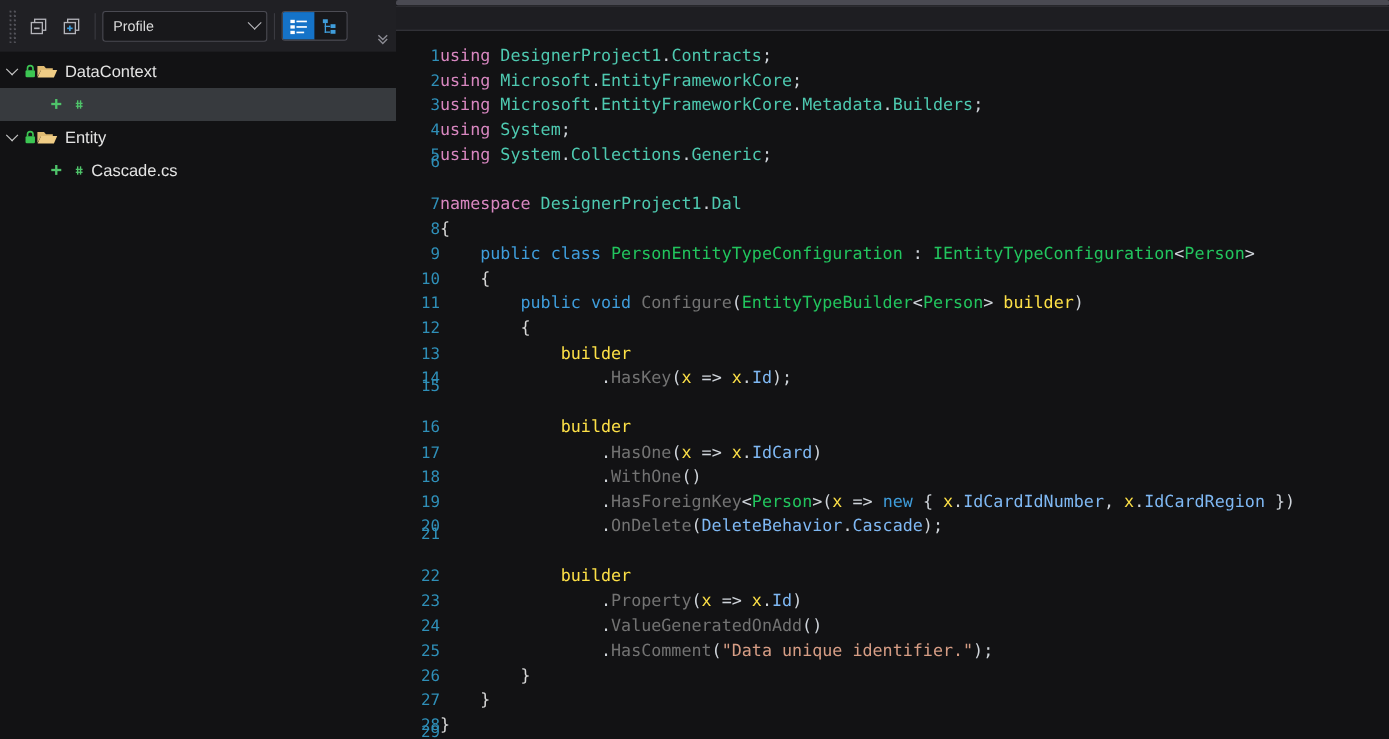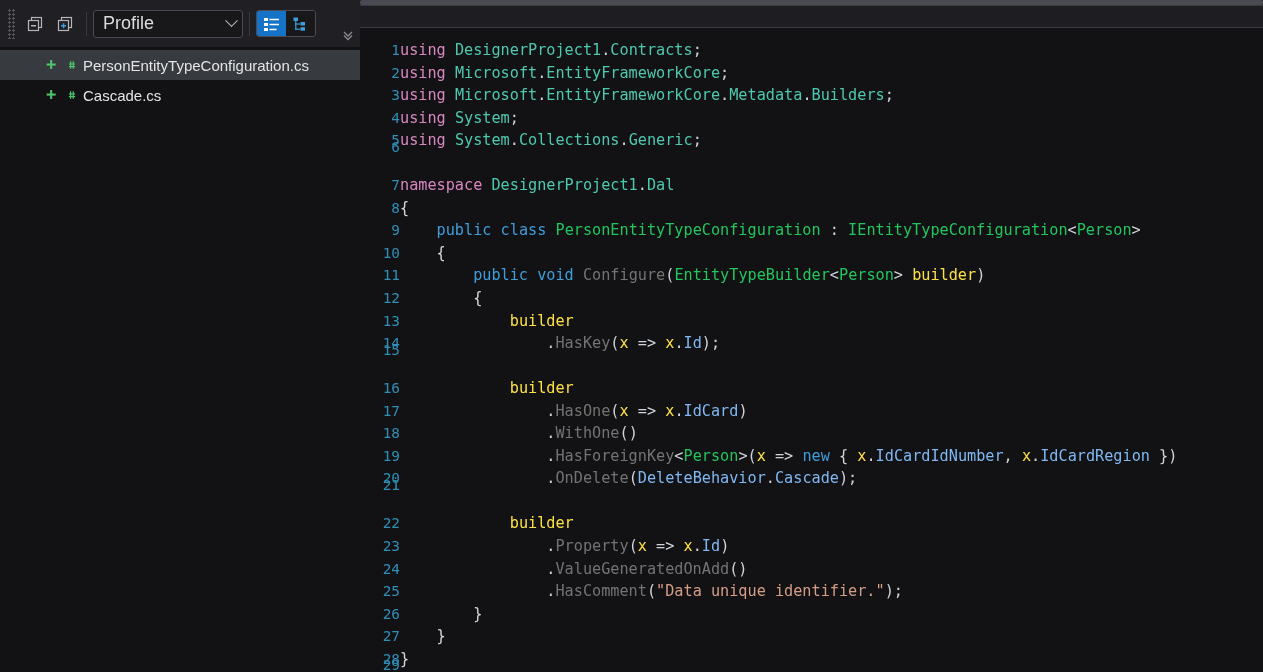--- a/index.html
+++ b/index.html
@@ -65,21 +65,21 @@
     border: 1px solid #4a4a52;
     border-radius: 3px;
     display: flex;
     align-items: center;
     padding: 0 6px 0 9px;
     cursor: default;
   }
   #profile-label {
     flex: 1;
     color: #dcdcdc;
-    font-size: 18px;
+    font-size: 13px;
     font-family: "Liberation Sans", sans-serif;
     white-space: nowrap;
   }
   .chev-dn {
     width: 9px; height: 9px;
     border-right: 1.6px solid #b9b9bd;
     border-bottom: 1.6px solid #b9b9bd;
     transform: rotate(45deg) translate(-2px,-2px);
   }
   .toggle-group {
@@ -271,36 +271,67 @@
 
       <div id="overflow-btn">
         <svg width="14" height="14" viewBox="0 0 14 14">
           <path d="M3 4 L7 8 L11 4" fill="none" stroke="#8a8a92" stroke-width="1.3"></path>
           <path d="M3 7.5 L7 11.5 L11 7.5" fill="none" stroke="#8a8a92" stroke-width="1.3"></path>
         </svg>
       </div>
     </div>
 
     <div id="tree">
+        <div class="tree-row">
+          <span class="tw-chev">
+            <i></i>
+          </span>
+          <span class="icon-wrap">
+            <svg width="11" height="16" viewBox="0 0 11 16" style="display: block;">
+              <path d="M3 7 V5.1 A2.5 2.5 0 0 1 8 5.1 V7" fill="none" stroke="#3cc653" stroke-width="1.5"></path>
+              <rect x="1.2" y="6.8" width="8.6" height="6.4" fill="#3cc653" rx="1.2"></rect>
+            </svg>
+            <svg width="20" height="16" viewBox="0 0 20 16" style="display: block;">
+              <path d="M1 13 V3 H7 L8.8 5 H15 V7 H4.2 L1 13 Z" fill="#e0bb72"></path>
+              <path d="M4.4 6.6 H19 L16 13.4 H1.2 Z" fill="#f0cd86"></path>
+            </svg>
+          </span>
+          <span class="tree-label">DataContext</span>
+        </div>
         <div class="tree-row selected">
           <span class="indent"></span>
           <span class="icon-wrap">
             <svg width="11" height="16" viewBox="0 0 11 16" style="display: block;">
               <rect x="4.1" y="3" width="2.1" height="9" fill="#4fc36a"></rect>
               <rect x="0.6" y="6.5" width="9.1" height="2.1" fill="#4fc36a"></rect>
             </svg>
             <svg width="20" height="16" viewBox="0 0 20 16" style="display: block;">
               <path d="M10.2 3.1 A5.2 5.2 0 1 0 10.2 12.9 A5.2 5.2 0 1 1 10.2 3.1 Z" fill="#4fc36a"></path>
               <rect x="13" y="4.2" width="1.25" height="7.6" fill="#4fc36a"></rect>
               <rect x="15.6" y="4.2" width="1.25" height="7.6" fill="#4fc36a"></rect>
               <rect x="11.9" y="6.4" width="6.2" height="1.2" fill="#4fc36a"></rect>
               <rect x="11.9" y="9" width="6.2" height="1.2" fill="#4fc36a"></rect>
             </svg>
           </span>
-          <span class="tree-label">PersonEntityTypeConfiguration.cs</span>
+        </div>
+        <div class="tree-row">
+          <span class="tw-chev">
+            <i></i>
+          </span>
+          <span class="icon-wrap">
+            <svg width="11" height="16" viewBox="0 0 11 16" style="display: block;">
+              <path d="M3 7 V5.1 A2.5 2.5 0 0 1 8 5.1 V7" fill="none" stroke="#3cc653" stroke-width="1.5"></path>
+              <rect x="1.2" y="6.8" width="8.6" height="6.4" fill="#3cc653" rx="1.2"></rect>
+            </svg>
+            <svg width="20" height="16" viewBox="0 0 20 16" style="display: block;">
+              <path d="M1 13 V3 H7 L8.8 5 H15 V7 H4.2 L1 13 Z" fill="#e0bb72"></path>
+              <path d="M4.4 6.6 H19 L16 13.4 H1.2 Z" fill="#f0cd86"></path>
+            </svg>
+          </span>
+          <span class="tree-label">Entity</span>
         </div>
         <div class="tree-row">
           <span class="indent"></span>
           <span class="icon-wrap">
             <svg width="11" height="16" viewBox="0 0 11 16" style="display: block;">
               <rect x="4.1" y="3" width="2.1" height="9" fill="#4fc36a"></rect>
               <rect x="0.6" y="6.5" width="9.1" height="2.1" fill="#4fc36a"></rect>
             </svg>
             <svg width="20" height="16" viewBox="0 0 20 16" style="display: block;">
               <path d="M10.2 3.1 A5.2 5.2 0 1 0 10.2 12.9 A5.2 5.2 0 1 1 10.2 3.1 Z" fill="#4fc36a"></path>

